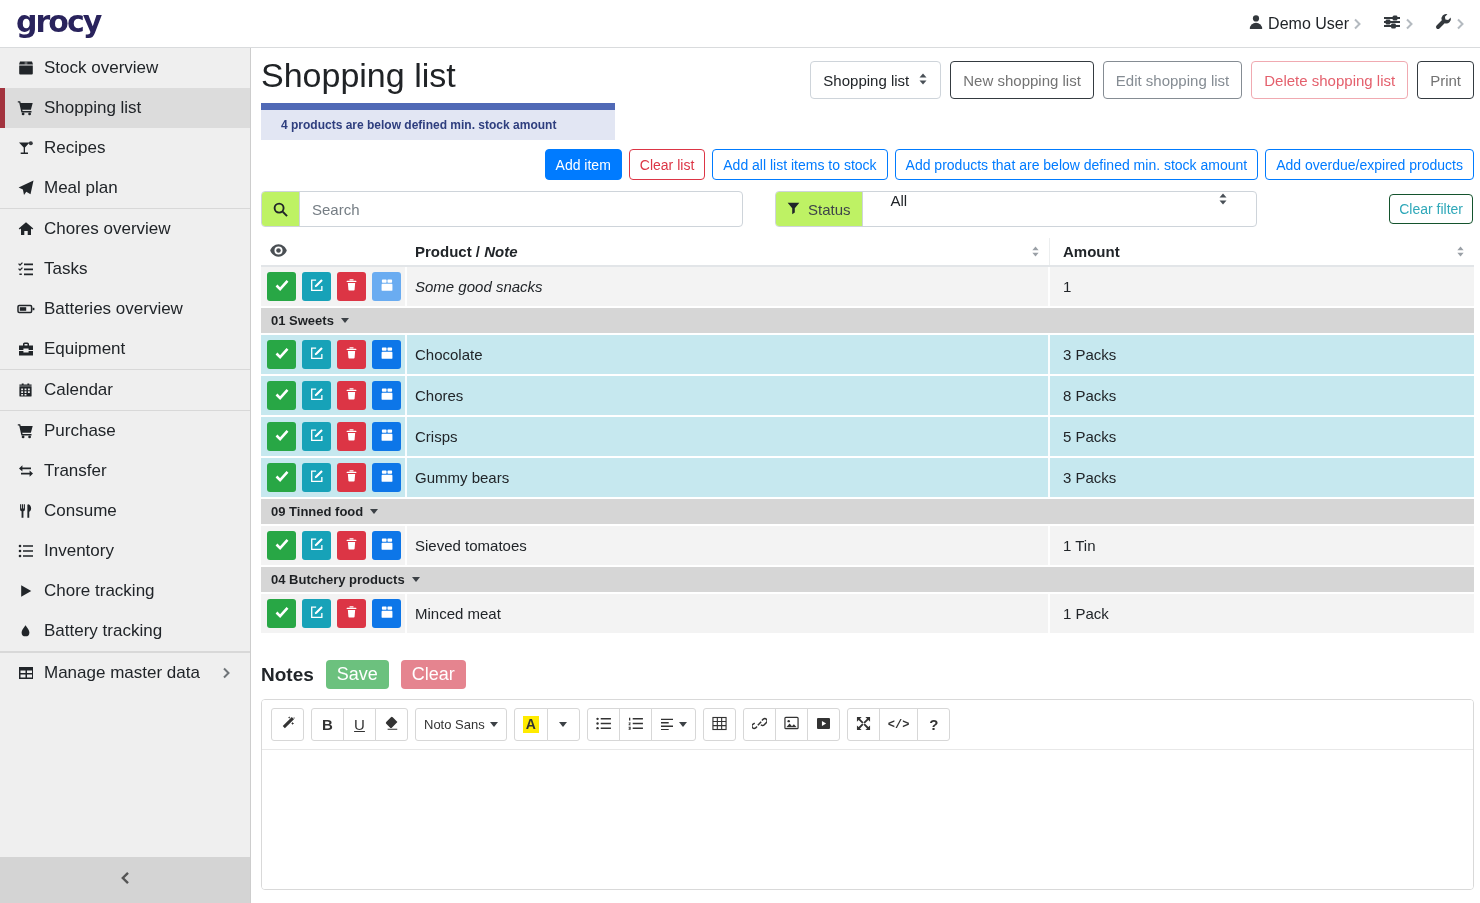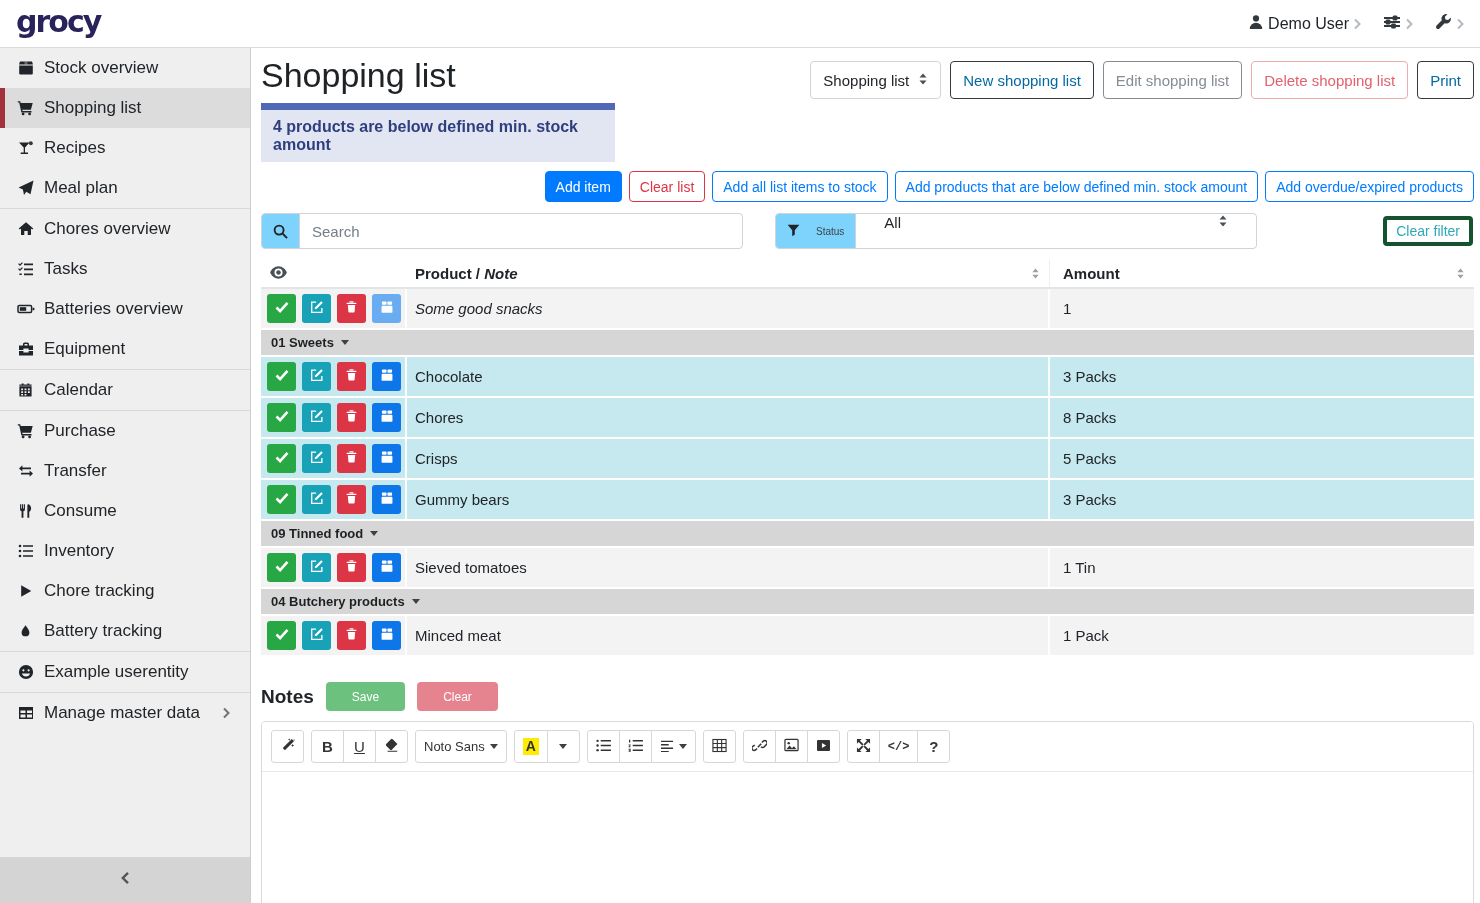--- a/index.html
+++ b/index.html
@@ -29,45 +29,45 @@
   .side-foot{position:absolute;bottom:0;left:0;right:0;height:46px;background:#d4d4d4;
              display:flex;align-items:center;justify-content:center;color:#555}
 
   
   .main{position:absolute;left:252px;top:48px;right:0;bottom:0;padding:6px 6px 0 9px;overflow:hidden}
   .page-head{display:flex;align-items:flex-start;justify-content:space-between;margin-bottom:4px}
   .title{font-size:34px;font-weight:400;margin:0;color:#202326;line-height:1.25}
   .head-actions{display:flex;gap:9px;margin-top:7px}
   .hbtn{height:38px;display:flex;align-items:center;gap:9px;padding:0 12px;border-radius:4px;
         background:#fff;font-size:15px;border:1px solid #ced4da;color:#212529;cursor:pointer}
-  .b-dark{border-color:#343a40;color:#0369a1}
+  .b-dark{border-color:#343a40;color:#737373}
   .b-sec{border-color:#858c93;color:#858c93}
   .b-danger-soft{border-color:#f0aab1;color:#e4606d}
 
   .alert-w{width:354px;margin:3px 0 9px 0}
   .alert-bar{height:7px;background:#5069b6}
-  .alert-body{background:#e2e6f3;color:#2e3e7e;font-weight:bold;font-size:16px;padding:8px 12px}
+  .alert-body{background:#e2e6f3;color:#2e3e7e;font-weight:bold;font-size:12px;padding:8px 20px}
 
   .actions-row{display:flex;justify-content:flex-end;gap:7px;margin:5px 0 11px}
   .abtn2{height:31px;display:flex;align-items:center;padding:8px 10px;border-radius:4px;font-size:14px;
          background:#fff;border:1px solid #007bff;color:#007bff;cursor:pointer}
   .abtn2.solid{background:#007bff;color:#fff}
   .abtn2.outline-danger{border-color:#dc3545;color:#dc3545}
 
   .filter-row{display:flex;align-items:center;margin-bottom:11px}
   .igroup{display:flex;height:36px;border:1px solid #ced4da;border-radius:4px;background:#fff;overflow:hidden}
-  .igroup .prepend{background:#7dd3fc;border-right:1px solid #ced4da;display:flex;align-items:center;
-                   justify-content:center;gap:16px;padding:0 11px;color:#3e444a;font-size:10px}
+  .igroup .prepend{background:#bef264;border-right:1px solid #ced4da;display:flex;align-items:center;
+                   justify-content:center;gap:8px;padding:0 11px;color:#3e444a;font-size:15px}
   .igroup input{border:0;outline:0;flex:1;font-size:15px;padding:0 12px;background:transparent;
                 font-family:inherit;color:#212529}
   .igroup input::placeholder{color:#757d84}
   .search-g{width:482px;margin-right:32px}
   .status-g{width:482px}
   .sel-val{flex:1;display:flex;align-items:flex-start;justify-content:space-between;padding:0 28px;font-size:15px}
-  .clear-filter{margin-left:auto;margin-right:1px;height:30px;padding:0 9px;border:4px solid #14532d;
+  .clear-filter{margin-left:auto;margin-right:1px;height:30px;padding:0 9px;border:1px solid #14532d;
                 color:#2fa8b9;background:#fff;border-radius:4px;font-size:14px;display:flex;align-items:center;cursor:pointer}
 
   
   .t-head{display:grid;grid-template-columns:146px 1fr 424px;height:29px;align-items:center;
           border-bottom:2px solid #e2e5e8;font-weight:bold;font-size:15px}
   .th-eye{padding-left:9px;color:#4a4f54;display:flex}
   .th-prod{display:flex;align-items:center;padding-left:8px;height:100%;border-right:1px solid #eceeef}
   .th-prod .it{font-style:italic}
   .th-amt{display:flex;align-items:center;padding-left:13px;height:100%}
   .sorter{margin-left:auto;margin-right:9px;color:#9aa0a6;display:flex}
@@ -86,21 +86,21 @@
   .c-prod.note{font-style:italic}
   .c-amt{padding-left:13px;font-size:15px}
   .rbtn{width:29px;height:29px;border-radius:3px;border:0;display:flex;align-items:center;
         justify-content:center;color:#fff;padding:0;cursor:pointer;flex:none}
   .rb-done{background:#28a745}.rb-edit{background:#17a2b8}.rb-del{background:#dc3545}
   .rb-stock{background:#0d76e8}.rb-stock.dis{background:#6aacf1}
 
   
   .notes-head{display:flex;align-items:center;gap:12px;margin:25px 0 10px}
   .notes-title{font-size:19px;font-weight:bold}
-  .sbtn{height:29px;padding:0 26px;border-radius:4px;border:0;color:#fff;font-size:12px;
+  .sbtn{height:29px;padding:0 11px;border-radius:4px;border:0;color:#fff;font-size:18px;
         display:flex;align-items:center;cursor:pointer}
   .sv{background:#6cc17e}.cl{background:#e5848f}
   .editor{border:1px solid #d9d9d9;border-radius:4px;overflow:hidden}
   .ed-toolbar{display:flex;gap:7px;padding:8px 9px;background:#fff;flex-wrap:nowrap}
   .tgrp{display:flex}
   .tbtn{min-width:33px;height:33px;border:1px solid #d7d7d7;background:#fff;display:flex;
         align-items:center;justify-content:center;gap:5px;font-size:14px;color:#333;
         margin-left:-1px;padding:0 8px;cursor:pointer}
   .tgrp .tbtn:first-child{margin-left:0;border-radius:3px 0 0 3px}
   .tgrp .tbtn:last-child{border-radius:0 3px 3px 0}
@@ -289,28 +289,20 @@
     </div>
     <div class="side-item">
       <span class="ic">
           <svg width="13" height="16" viewBox="0 0 16 16" fill="currentColor">
             <path d="M8 .8C5.2 4.6 3.2 7.2 3.2 9.8a4.8 4.8 0 0 0 9.6 0C12.8 7.2 10.8 4.6 8 .8z"></path>
           </svg>
         </span>
       <span>Battery tracking</span>
     </div>
     <div class="side-div"></div>
-    <div class="side-item">
-      <span class="ic">
-          <svg width="16" height="16" viewBox="0 0 16 16" fill="currentColor">
-            <path d="M8 .9A7.1 7.1 0 1 0 8 15.1 7.1 7.1 0 0 0 8 .9zm-2.6 4.3a1.1 1.1 0 1 1 0 2.2 1.1 1.1 0 0 1 0-2.2zm5.2 0a1.1 1.1 0 1 1 0 2.2 1.1 1.1 0 0 1 0-2.2zM3.9 9.6h8.2A4.3 4.3 0 0 1 8 12.6a4.3 4.3 0 0 1-4.1-3z"></path>
-          </svg>
-        </span>
-      <span>Example userentity</span>
-    </div>
     <div class="side-div"></div>
     <div class="side-item">
       <span class="ic">
           <svg width="16" height="16" viewBox="0 0 16 16" fill="currentColor">
             <path d="M1 2h14v12H1zm1.5 3.4h5V8h-5zm6.5 0h5V8H9zM2.5 9.5h5v3h-5zm6.5 0h5v3H9z" fill-rule="evenodd"></path>
           </svg>
         </span>
       <span>Manage master data</span>
       <span class="mm-chev">
           <svg width="8" height="12" viewBox="0 0 8 12" fill="none" stroke="#6f7478" stroke-width="2">

